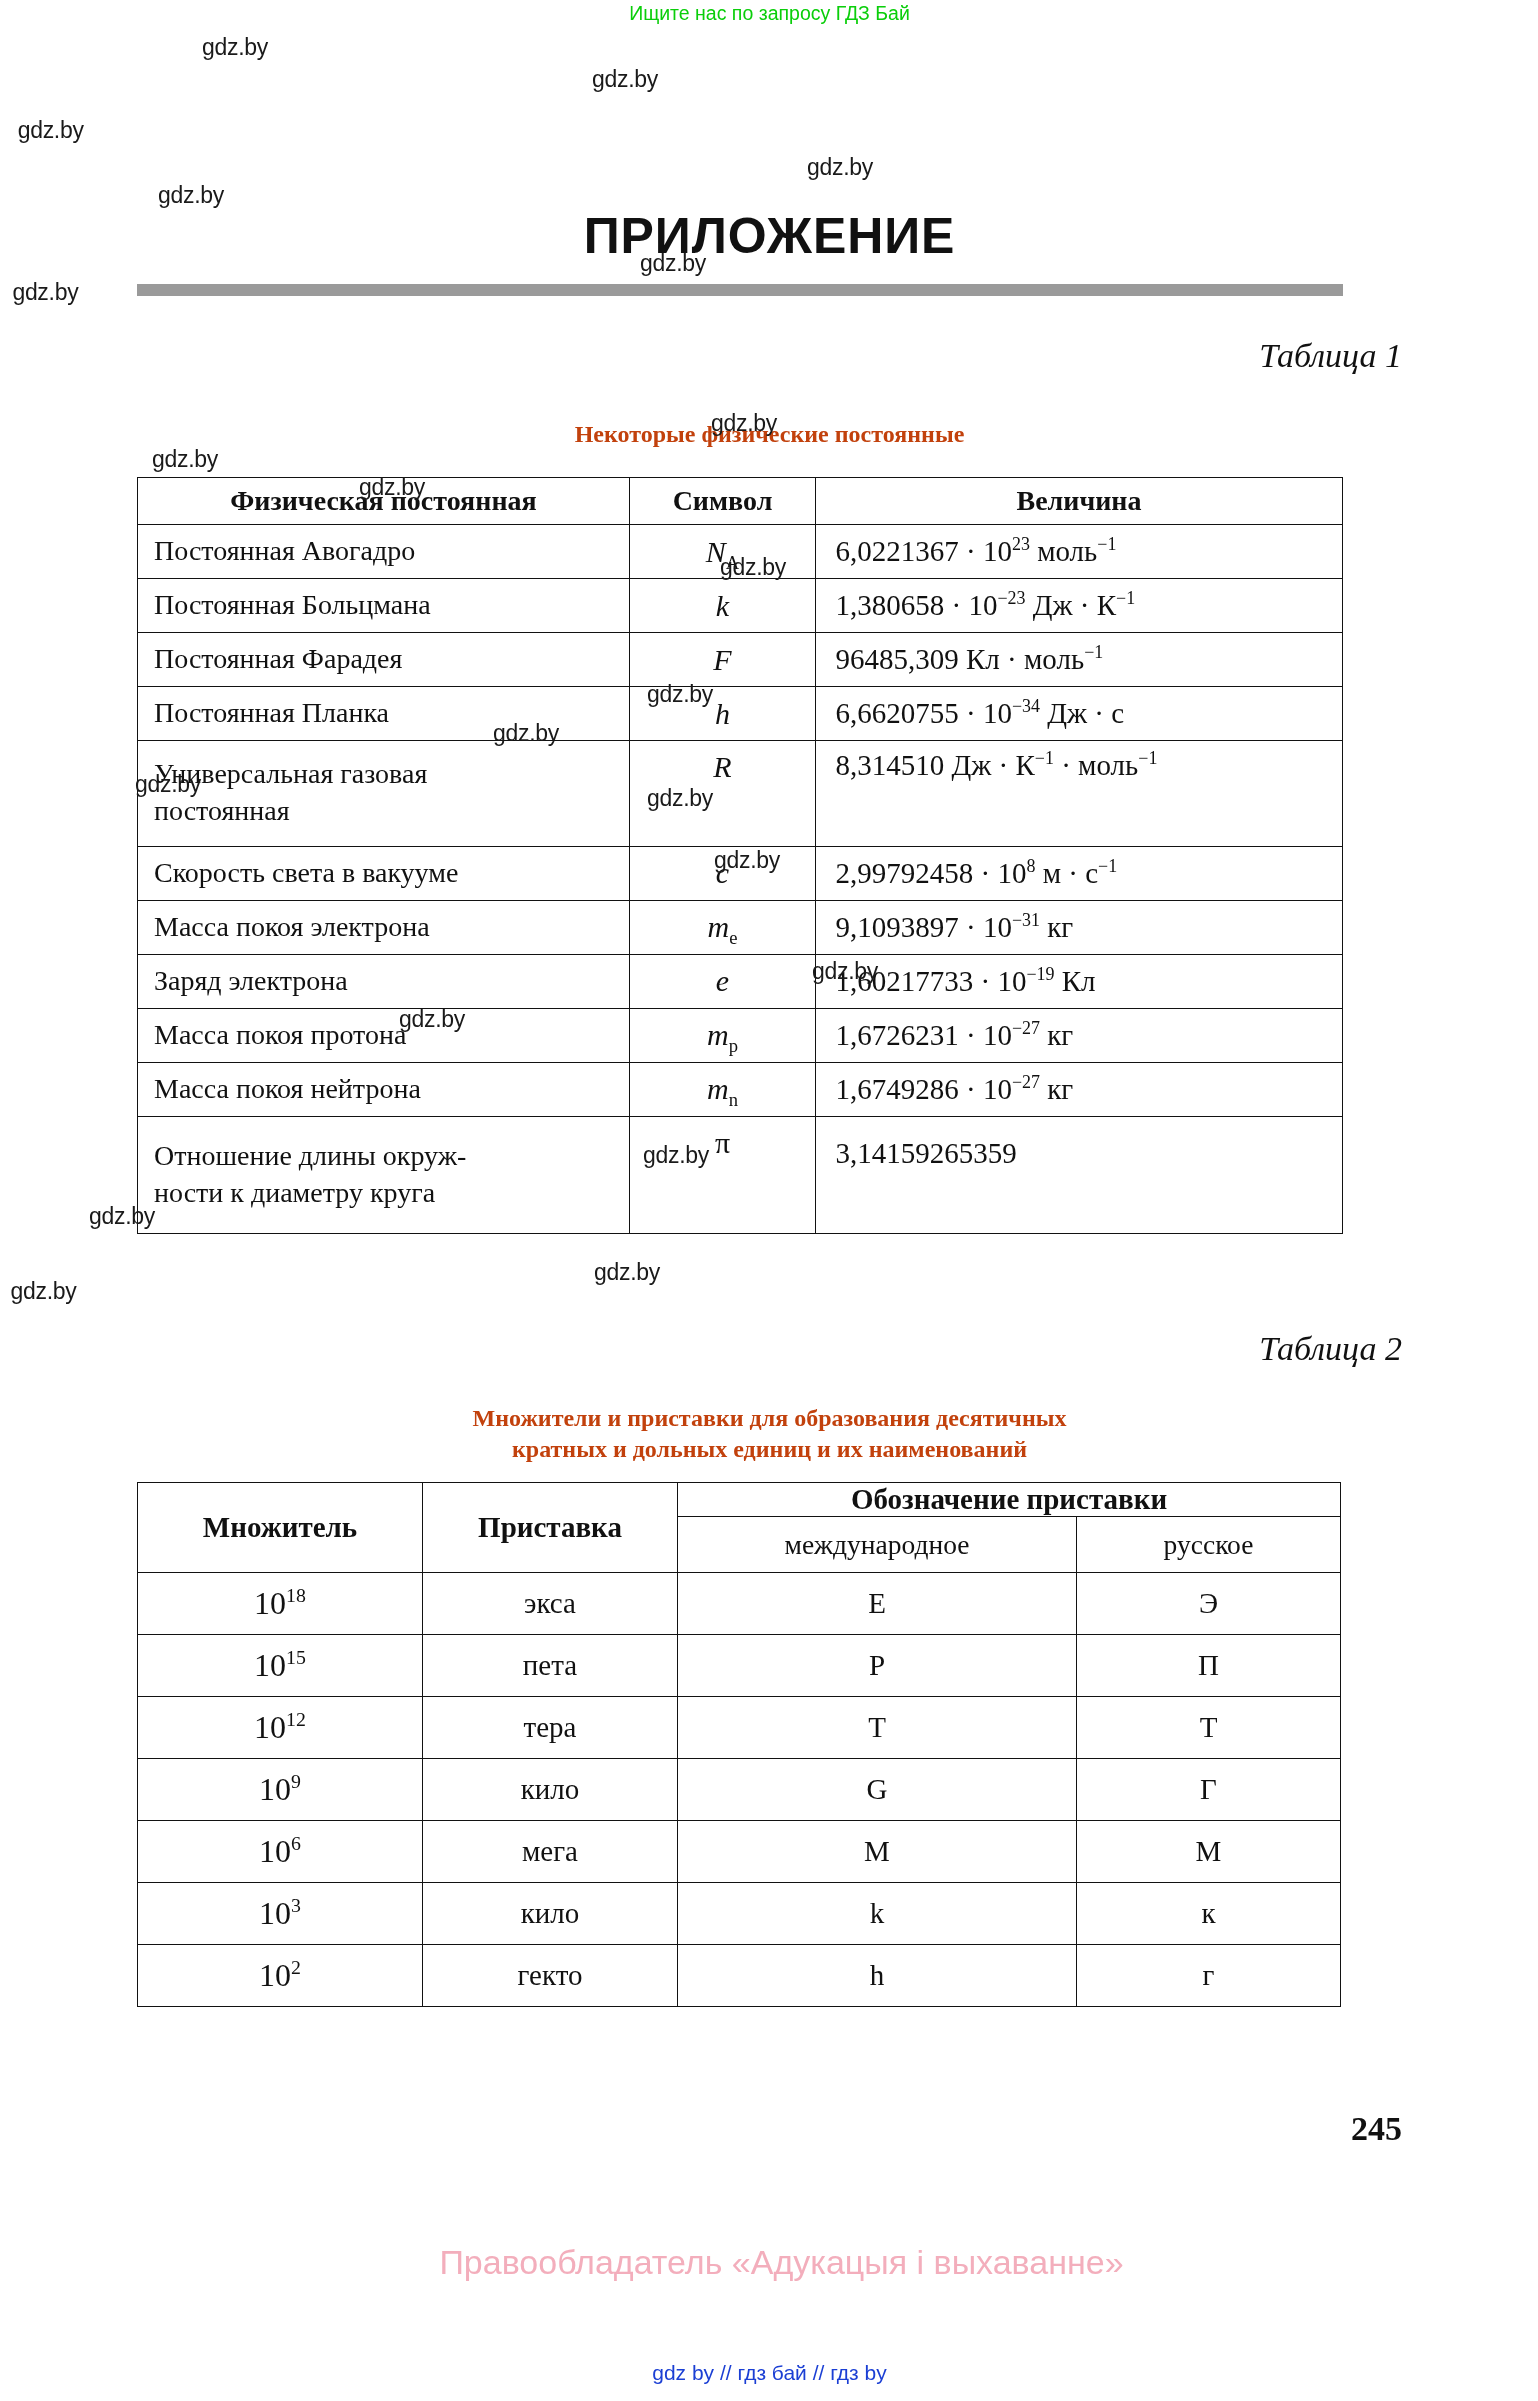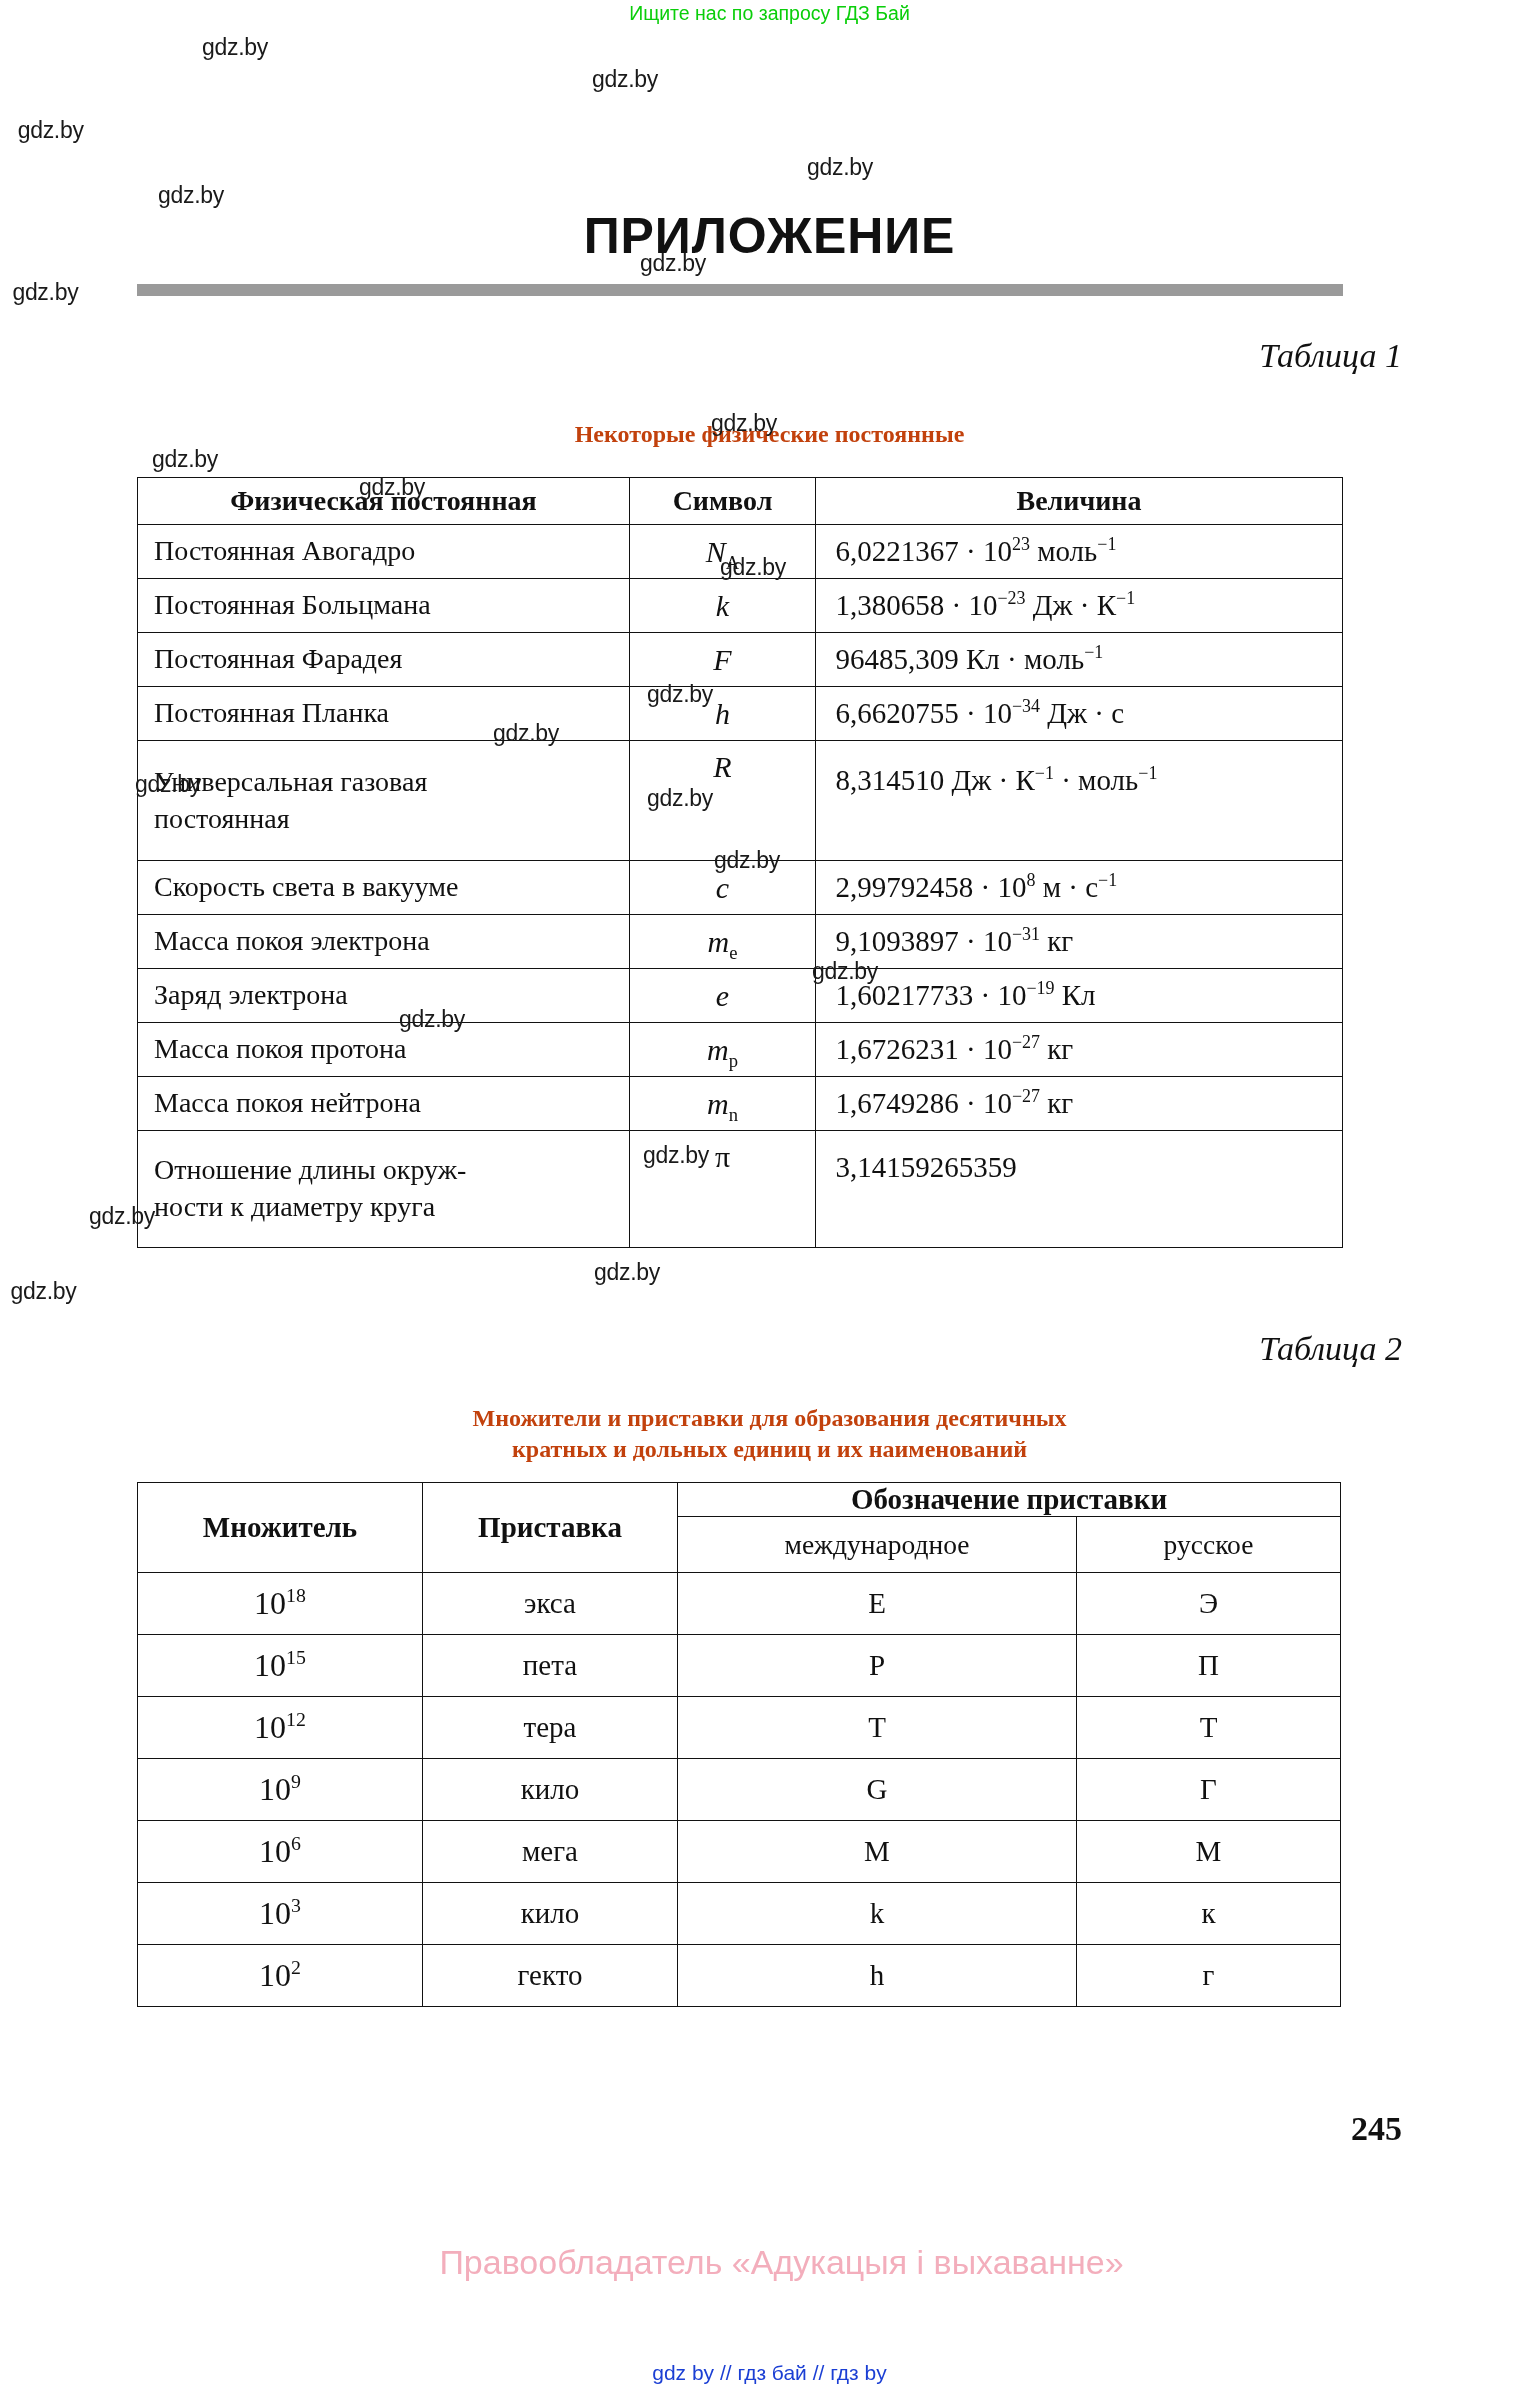--- a/index.html
+++ b/index.html
@@ -230,21 +230,21 @@
         <td class="name">Постоянная Планка</td>
         <td class="sym">h</td>
         <td class="val">6,6620755 · 10<sup class="e">−34</sup> Дж · с</td>
       </tr>
       <tr>
         <td class="name tall2">
           <span>Универсальная газовая</span><br>
           <span>постоянная</span>
         </td>
         <td class="sym tall2" style="vertical-align:top; padding-top:8.9px;">R</td>
-        <td class="val tall2" style="vertical-align:top; padding-top:23px;">8,314510 Дж · К<sup class="e">−1</sup> · моль<sup class="e">−1</sup></td>
+        <td class="val tall2" style="vertical-align:top; padding-top:8px;">8,314510 Дж · К<sup class="e">−1</sup> · моль<sup class="e">−1</sup></td>
       </tr>
       <tr>
         <td class="name">Скорость света в вакууме</td>
         <td class="sym">c</td>
         <td class="val">2,99792458 · 10<sup class="e">8</sup> м · с<sup class="e">−1</sup></td>
       </tr>
       <tr>
         <td class="name">Масса покоя электрона</td>
         <td class="sym">m<sub class="s">e</sub></td>
         <td class="val">9,1093897 · 10<sup class="e">−31</sup> кг</td>

